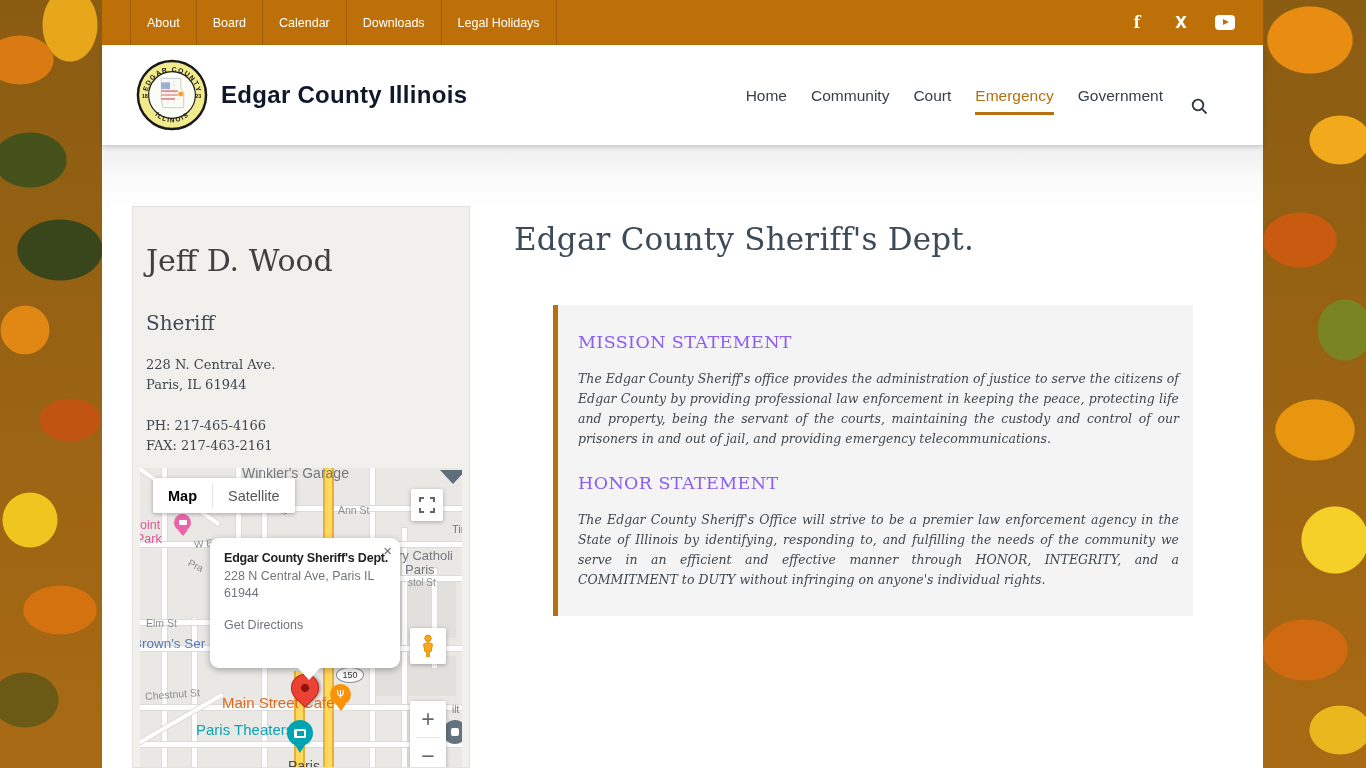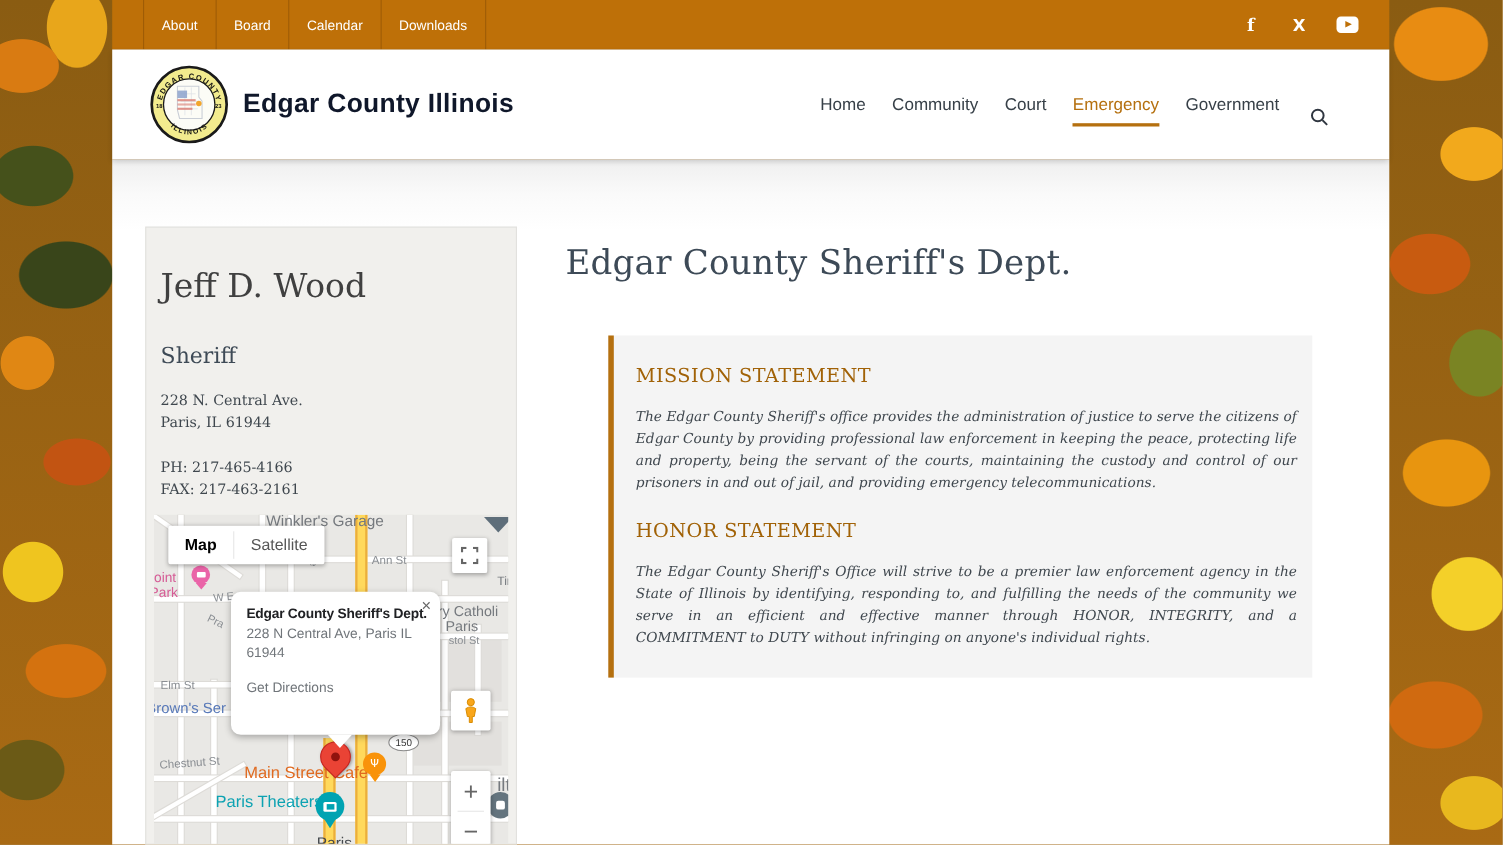--- a/index.html
+++ b/index.html
@@ -94,21 +94,21 @@
   .film-rect i { display:block; width:7px; height:5px; background:#00A3B2; }
   .pin-bed { left:34px; top:46px; width:17px; height:17px; background:#EA64A8; }
   .pin-bed .tail { border-top:6px solid #EA64A8; }
   .bed-rect { width:8px; height:5px; background:#fff; border-radius:1px; }
   .pin-slate { left:303px; top:252px; width:24px; height:24px; background:#64747E; z-index:3; }
   .pin-slate .dot { width:8px; height:8px; background:#fff; border-radius:2px; }
 
   .tri-dark { position:absolute; left:300px; top:2px; width:0; height:0; z-index:3;
               border-left:13px solid transparent; border-right:13px solid transparent; border-top:14px solid #5E6E7A; }
 
-  .shield { position:absolute; left:213px; top:199px; width:28px; height:16px; background:#fff; border:1px solid #8A8A8A;
+  .shield { position:absolute; left:196px; top:199px; width:28px; height:16px; background:#fff; border:1px solid #8A8A8A;
             border-radius:50%; z-index:3; display:flex; align-items:center; justify-content:center; font-size:9px; color:#333; }
 
   .info-win { position:absolute; left:70px; top:70px; width:190px; height:130px; background:#fff; border-radius:9px;
               box-shadow:0 2px 7px rgba(0,0,0,.3); z-index:8; padding:13px 14px; }
   .info-win::after { content:""; position:absolute; left:88px; top:100%; width:0; height:0;
               border-left:11px solid transparent; border-right:11px solid transparent; border-top:12px solid #fff; }
   .iw-title { font-size:12.5px; font-weight:bold; color:#202124; white-space:nowrap; letter-spacing:-.2px; }
   .iw-addr  { font-size:12.5px; color:#70757A; margin-top:3px; line-height:17px; width:155px; }
   .iw-dir   { font-size:12.5px; color:#70757A; margin-top:16px; cursor:pointer; }
   .iw-close { position:absolute; right:8px; top:4px; font-size:15px; color:#666; cursor:pointer; }
@@ -127,38 +127,39 @@
 
   .zoom-ctl { position:absolute; left:270px; top:233px; width:36px; background:#fff; border-radius:2px;
             box-shadow:0 1px 4px rgba(0,0,0,.3); z-index:9; }
   .z-btn { height:36px; display:flex; align-items:center; justify-content:center; font-size:23px; color:#666; cursor:pointer; }
   .z-sep { height:1px; background:#E6E6E6; margin:0 6px; }
 
   
   .page-title { position:absolute; left:412px; top:76px; font-size:31px; color:#3D4A57; letter-spacing:.2px; }
   .stmt-box { position:absolute; left:451px; top:160px; width:640px; background:#F4F4F4; border-left:5px solid #B5700F;
               padding:27px 14px 26px 20px; }
-  .stmt-h { font-size:17.5px; color:#a16207; letter-spacing:.4px; }
+  .stmt-h { font-size:17.5px; color:#8b5cf6; letter-spacing:.4px; }
   .stmt-p { font-size:12.5px; font-style:italic; line-height:20px; color:#3F474E; text-align:justify; margin-top:17px; }
   .stmt-h2 { margin-top:24px; }
 </style>
 </head>
 <body>
 
 <div class="page">
   <div class="leaves"></div>
 
   <div class="site">
 
     <div class="topbar">
       <div class="topbar-nav">
         <div class="tb-item">About</div>
         <div class="tb-item">Board</div>
         <div class="tb-item">Calendar</div>
         <div class="tb-item">Downloads</div>
+        <div class="tb-item">Legal Holidays</div>
       </div>
       <div class="tb-social">
         <div class="soc fb-glyph">f</div>
         <div class="soc x-glyph">X</div>
         <div class="soc">
             <span class="yt-icon">
               <span class="yt-play"></span>
             </span>
           </div>
       </div>
@@ -250,21 +251,21 @@
           <div class="mlabel street-lb" style="left:150px;top:24px;font-size:10px;transform:rotate(90deg);transform-origin:left top;">N Ce</div>
           <div class="mlabel" style="left:258px;top:80px;font-size:13px;">ry Catholi</div>
           <div class="mlabel" style="left:265px;top:94px;font-size:13px;">Paris</div>
           <div class="mlabel street-lb" style="left:268px;top:109px;font-size:10px;">stol St</div>
           <div class="mlabel" style="left:312px;top:55px;font-size:11px;">Ting</div>
           <div class="mlabel street-lb" style="left:6px;top:149px;font-size:10.5px;">Elm St</div>
           <div class="mlabel poi-blue" style="left:-7px;top:168px;font-size:13.5px;">Brown's Ser</div>
           <div class="mlabel street-lb" style="left:5px;top:220px;font-size:10.5px;transform:rotate(-4deg);">Chestnut St</div>
           <div class="mlabel poi-orange" style="left:82px;top:226px;font-size:15px;">Main Street Cafe</div>
           <div class="mlabel poi-teal" style="left:56px;top:253px;font-size:15px;">Paris Theaters</div>
-          <div class="mlabel" style="left:312px;top:236px;font-size:17px;">ilt</div>
+          <div class="mlabel" style="left:312px;top:236px;font-size:10px;">ilt</div>
           <div class="mlabel" style="left:148px;top:290px;font-size:14px;color:#44484C;">Paris</div>
 
           <div class="tri-dark"></div>
           <div class="shield">150</div>
           <div class="pin-red"></div>
           <div class="cpin pin-food">
               <span class="glyph">Ψ</span>
               <span class="tail"></span>
             </div>
           <div class="cpin pin-film">

